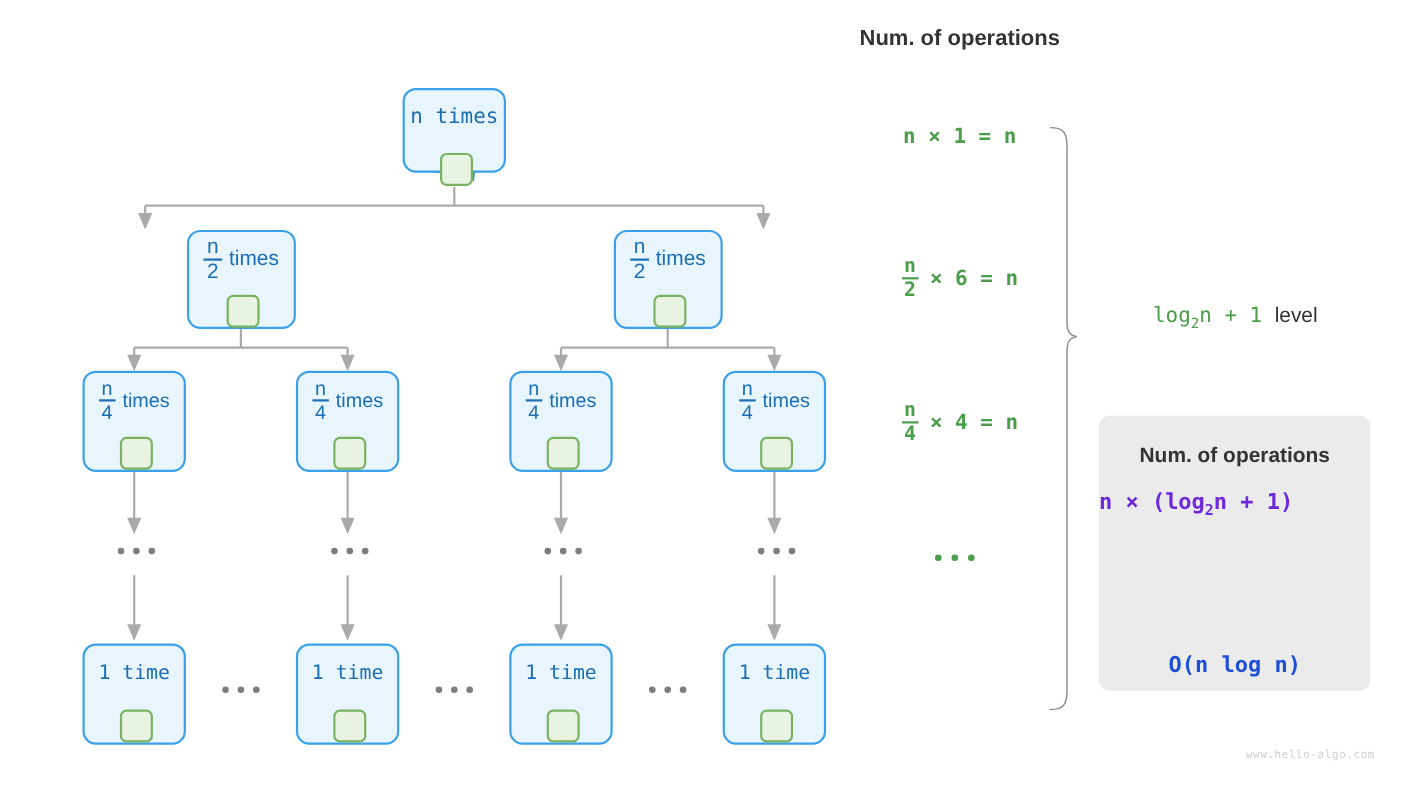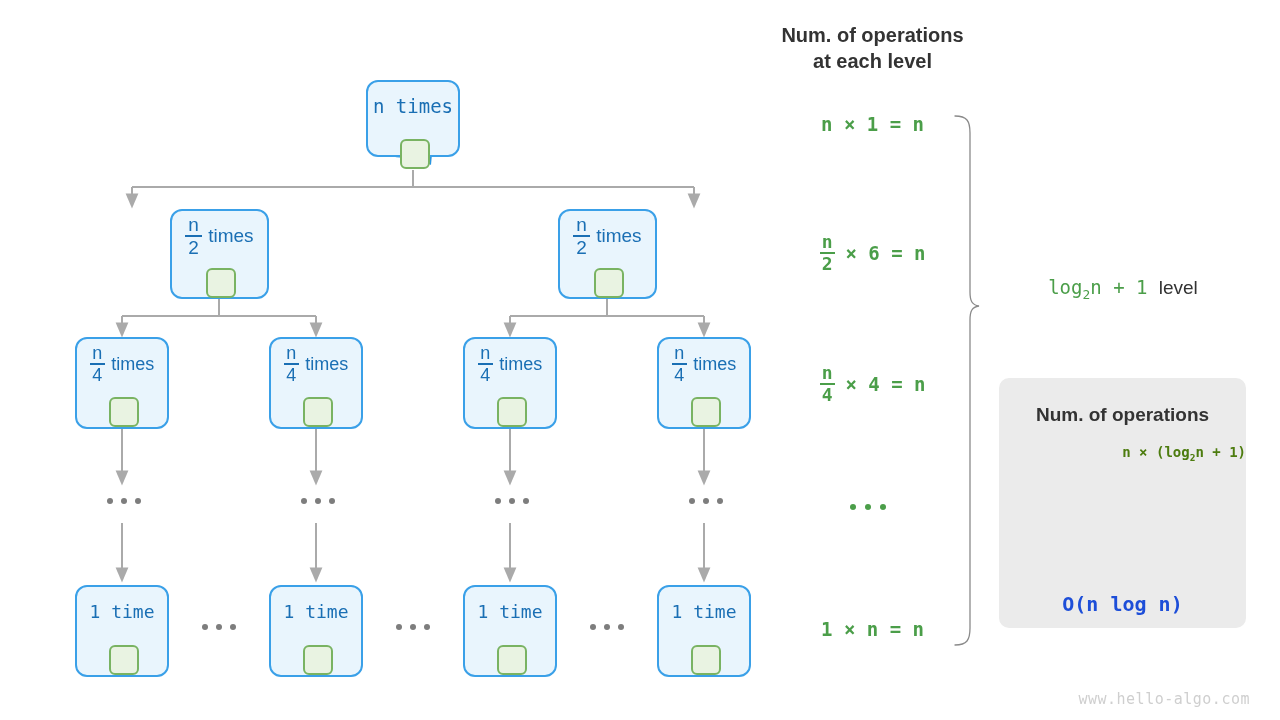--- a/index.html
+++ b/index.html
@@ -152,43 +152,43 @@
     position: absolute;
     left: 0; right: 0;
     text-align: center;
     font-weight: bold;
     font-size: 19px;
     color: #333333;
   }
   .card-formula {
     position: absolute;
     left: 0; right: 0;
-    text-align: right;
+    text-align: left;
     font-family: "DejaVu Sans Mono", "Liberation Mono", monospace;
     font-weight: bold;
-    font-size: 14px;
-    color: #4d7c0f;
+    font-size: 20px;
+    color: #6d28d9;
   }
   .card-result {
     position: absolute;
     left: 0; right: 0;
     text-align: center;
     font-family: "DejaVu Sans Mono", "Liberation Mono", monospace;
     font-weight: bold;
     font-size: 20px;
     color: #1d4ed8;
   }
 
   
   .watermark {
     position: absolute;
     right: 30px;
-    bottom: 12px;
-    font-family: "DejaVu Sans Mono", "Liberation Mono", monospace;
-    font-size: 15px;
+    bottom: 28px;
+    font-family: "DejaVu Sans Mono", "Liberation Mono", monospace;
+    font-size: 10px;
     color: #cfcfcf;
     letter-spacing: 0.5px;
   }
 </style>
 </head>
 <body>
 
 <div id="stage">
 
   <svg class="layer" viewBox="0 0 1280 720">
@@ -388,21 +388,20 @@
       <i></i>
     </div>
   <div class="dots" style="left:590px; top:624px;">
       <i></i>
       <i></i>
       <i></i>
     </div>
 
   <div class="col-head" style="left:760px; top:22px; width:225px;">
     <div>Num. of operations</div>
-    <div>at each level</div>
   </div>
 
   <div class="op-line" style="left:760px; top:111px; width:225px; height:26px;">
     <span>n × 1 = n</span>
   </div>
 
   <div class="op-line" style="left:760px; top:233px; width:225px; height:40px;">
     <span class="frac">
       <span class="num">n</span>
       <span class="bar"></span>
@@ -421,23 +420,20 @@
     <span class="gap"></span>
     <span>× 4 = n</span>
   </div>
 
   <div class="dots green" style="left:850px; top:504px;">
       <i></i>
       <i></i>
       <i></i>
     </div>
 
-  <div class="op-line" style="left:760px; top:616px; width:225px; height:26px;">
-    <span>1 × n = n</span>
-  </div>
 
   <div class="levels-note" style="left:1005px; top:274px; width:236px;">
     <div>
       <span class="code"><span>log</span><sub>2</sub><span>n + 1</span></span>
       <span style="margin-left:6px;">level</span>
     </div>
   </div>
 
   <div class="card" style="left:999px; top:378px; width:247px; height:250px;">
     <div class="card-title" style="top:26px;">Num. of operations</div>

